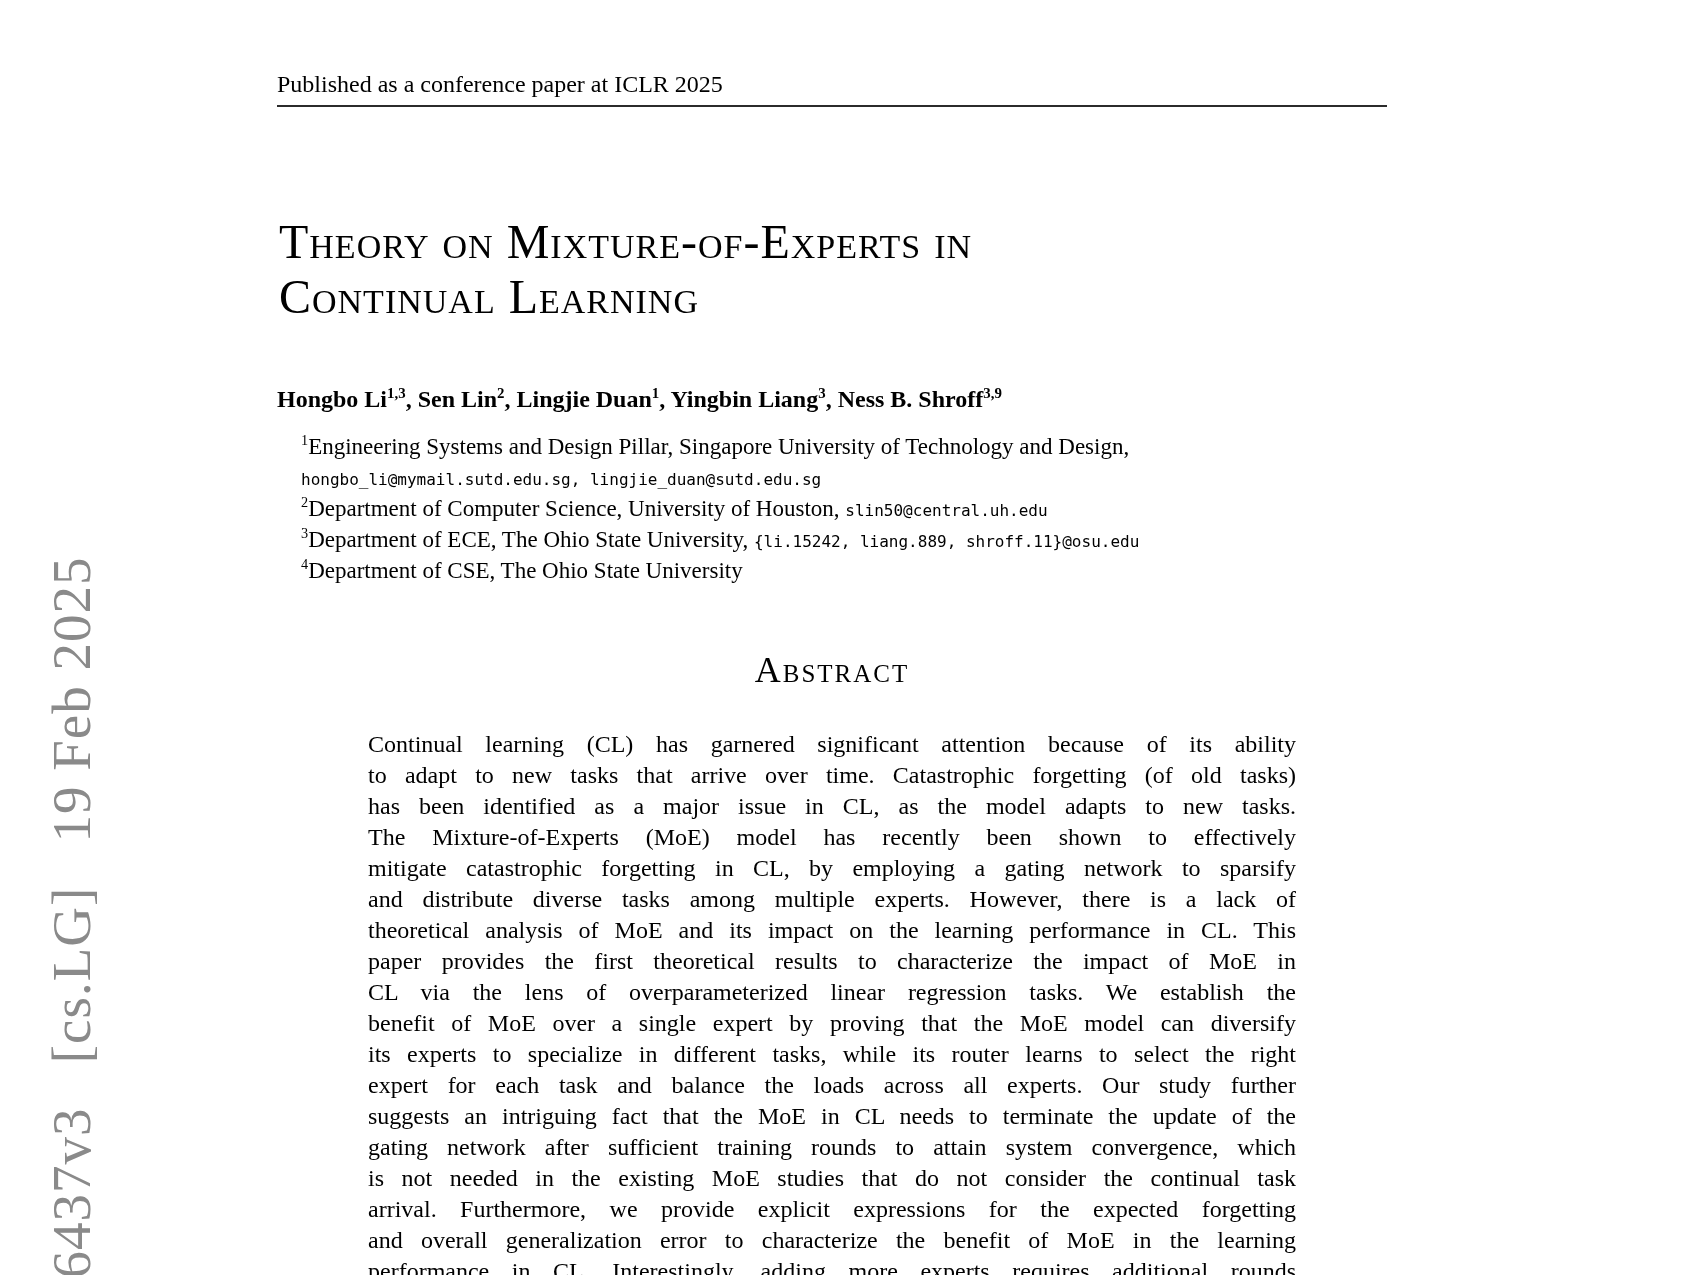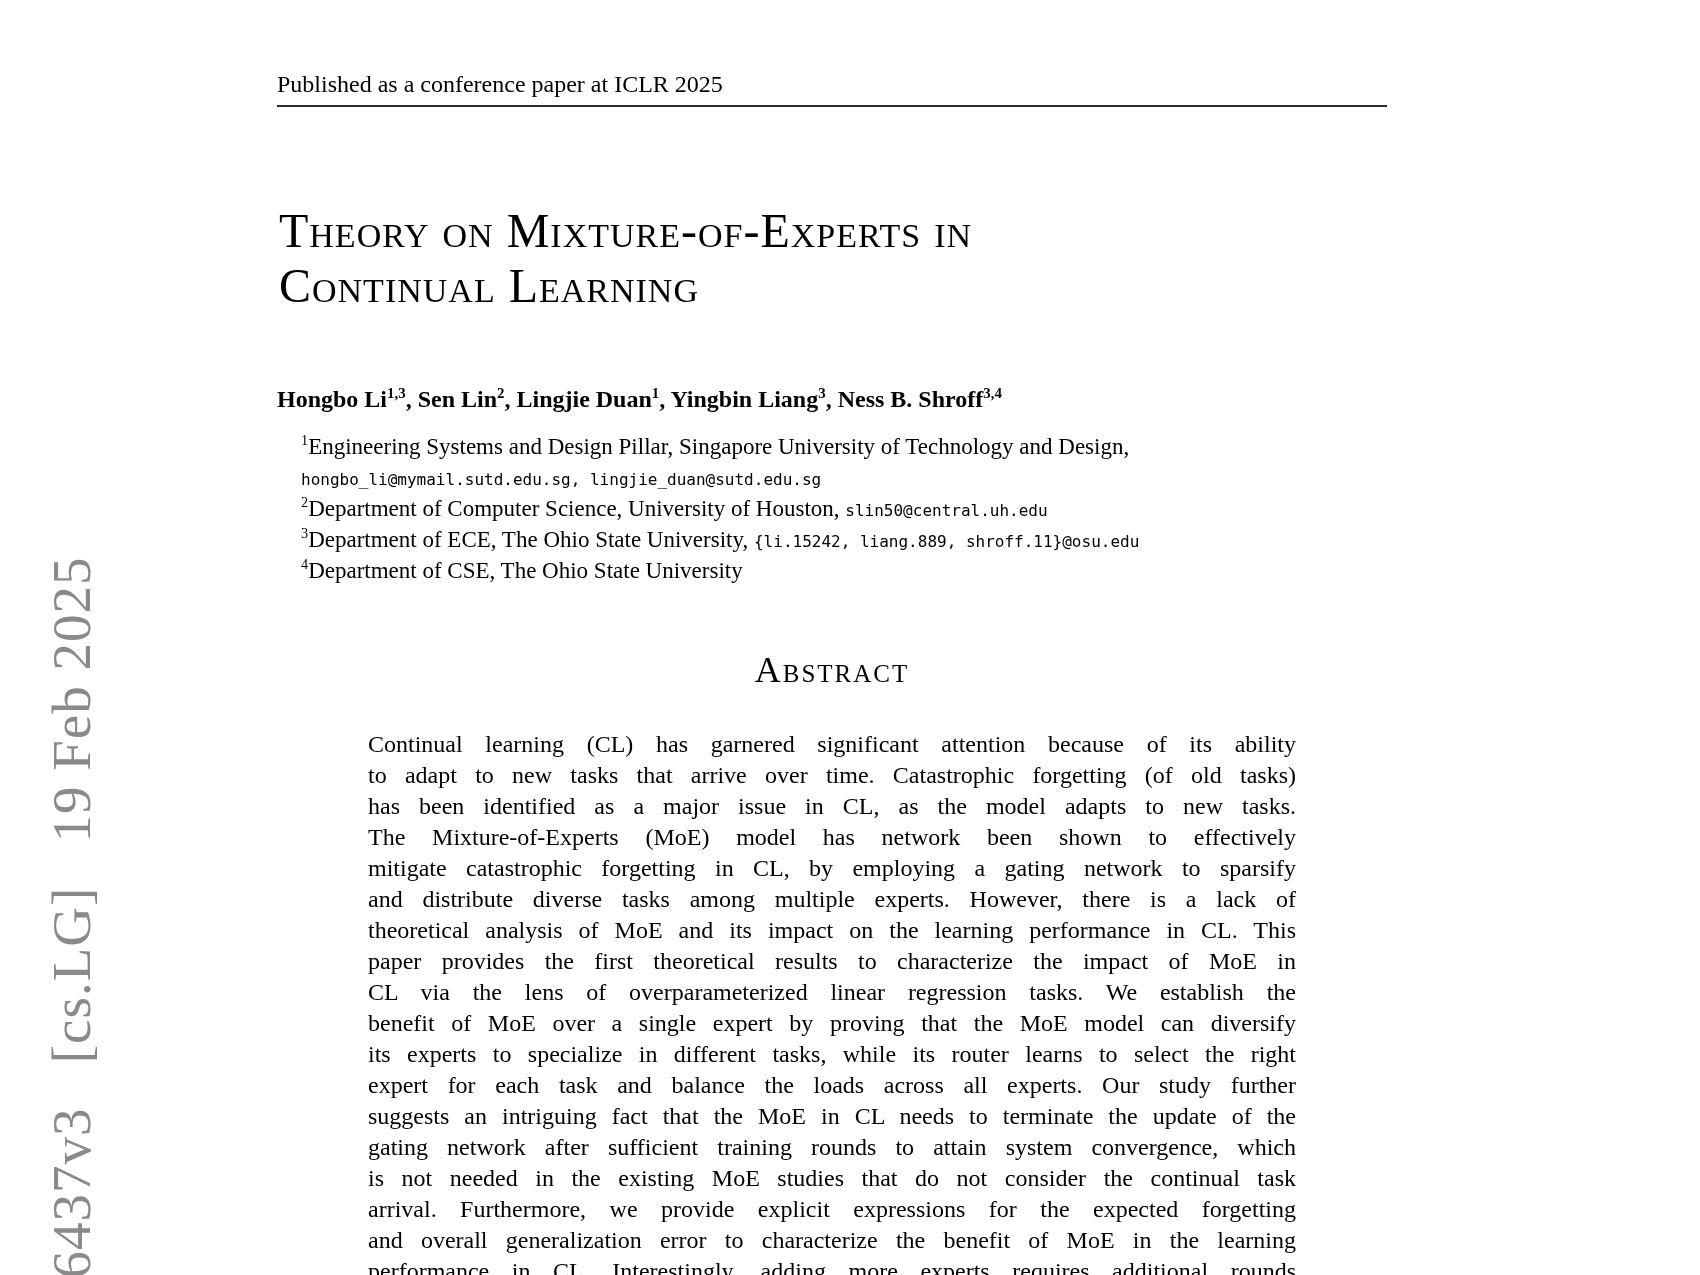--- a/index.html
+++ b/index.html
@@ -33,21 +33,21 @@
     position: absolute;
     left: 277px;
     top: 105px;
     width: 1110px;
     height: 2px;
     background: #2b2b2b;
   }
   .title {
     position: absolute;
     left: 279px;
-    top: 203px;
+    top: 214px;
     font-variant: small-caps;
     font-size: 48px;
     line-height: 55px;
     letter-spacing: 1px;
   }
   .authors {
     position: absolute;
     left: 277px;
     top: 386px;
     font-size: 24px;
@@ -104,38 +104,38 @@
   <div class="header-line">Published as a conference paper at ICLR 2025</div>
 
   <div class="rule"></div>
 
   <div class="title">
     <div>Theory on Mixture-of-Experts in</div>
     <div>Continual Learning</div>
   </div>
 
   <div class="authors">
-    <span>Hongbo Li</span><sup>1,3</sup><span>, </span><span>Sen Lin</span><sup>2</sup><span>, </span><span>Lingjie Duan</span><sup>1</sup><span>, </span><span>Yingbin Liang</span><sup>3</sup><span>, </span><span>Ness B. Shroff</span><sup>3,4</sup><span></span>
+    <span>Hongbo Li</span><sup>1,3</sup><span>, </span><span>Sen Lin</span><sup>2</sup><span>, </span><span>Lingjie Duan</span><sup>1</sup><span>, </span><span>Yingbin Liang</span><sup>3</sup><span>, </span><span>Ness B. Shroff</span><sup>3,9</sup><span></span>
   </div>
 
   <div class="affiliations">
     <div><sup>1</sup><span>Engineering Systems and Design Pillar, Singapore University of Technology and Design,</span><span class="mono"></span></div>
     <div><sup></sup><span></span><span class="mono">hongbo_li@mymail.sutd.edu.sg, lingjie_duan@sutd.edu.sg</span></div>
     <div><sup>2</sup><span>Department of Computer Science, University of Houston, </span><span class="mono">slin50@central.uh.edu</span></div>
     <div><sup>3</sup><span>Department of ECE, The Ohio State University, </span><span class="mono">{li.15242, liang.889, shroff.11}@osu.edu</span></div>
     <div><sup>4</sup><span>Department of CSE, The Ohio State University</span><span class="mono"></span></div>
   </div>
 
   <div class="abstract-heading">Abstract</div>
 
   <div class="abstract-body">
       <div class="abs-line">Continual learning (CL) has garnered significant attention because of its ability</div>
       <div class="abs-line">to adapt to new tasks that arrive over time. Catastrophic forgetting (of old tasks)</div>
       <div class="abs-line">has been identified as a major issue in CL, as the model adapts to new tasks.</div>
-      <div class="abs-line">The Mixture-of-Experts (MoE) model has network been shown to effectively</div>
+      <div class="abs-line">The Mixture-of-Experts (MoE) model has recently been shown to effectively</div>
       <div class="abs-line">mitigate catastrophic forgetting in CL, by employing a gating network to sparsify</div>
       <div class="abs-line">and distribute diverse tasks among multiple experts. However, there is a lack of</div>
       <div class="abs-line">theoretical analysis of MoE and its impact on the learning performance in CL. This</div>
       <div class="abs-line">paper provides the first theoretical results to characterize the impact of MoE in</div>
       <div class="abs-line">CL via the lens of overparameterized linear regression tasks. We establish the</div>
       <div class="abs-line">benefit of MoE over a single expert by proving that the MoE model can diversify</div>
       <div class="abs-line">its experts to specialize in different tasks, while its router learns to select the right</div>
       <div class="abs-line">expert for each task and balance the loads across all experts. Our study further</div>
       <div class="abs-line">suggests an intriguing fact that the MoE in CL needs to terminate the update of the</div>
       <div class="abs-line">gating network after sufficient training rounds to attain system convergence, which</div>

